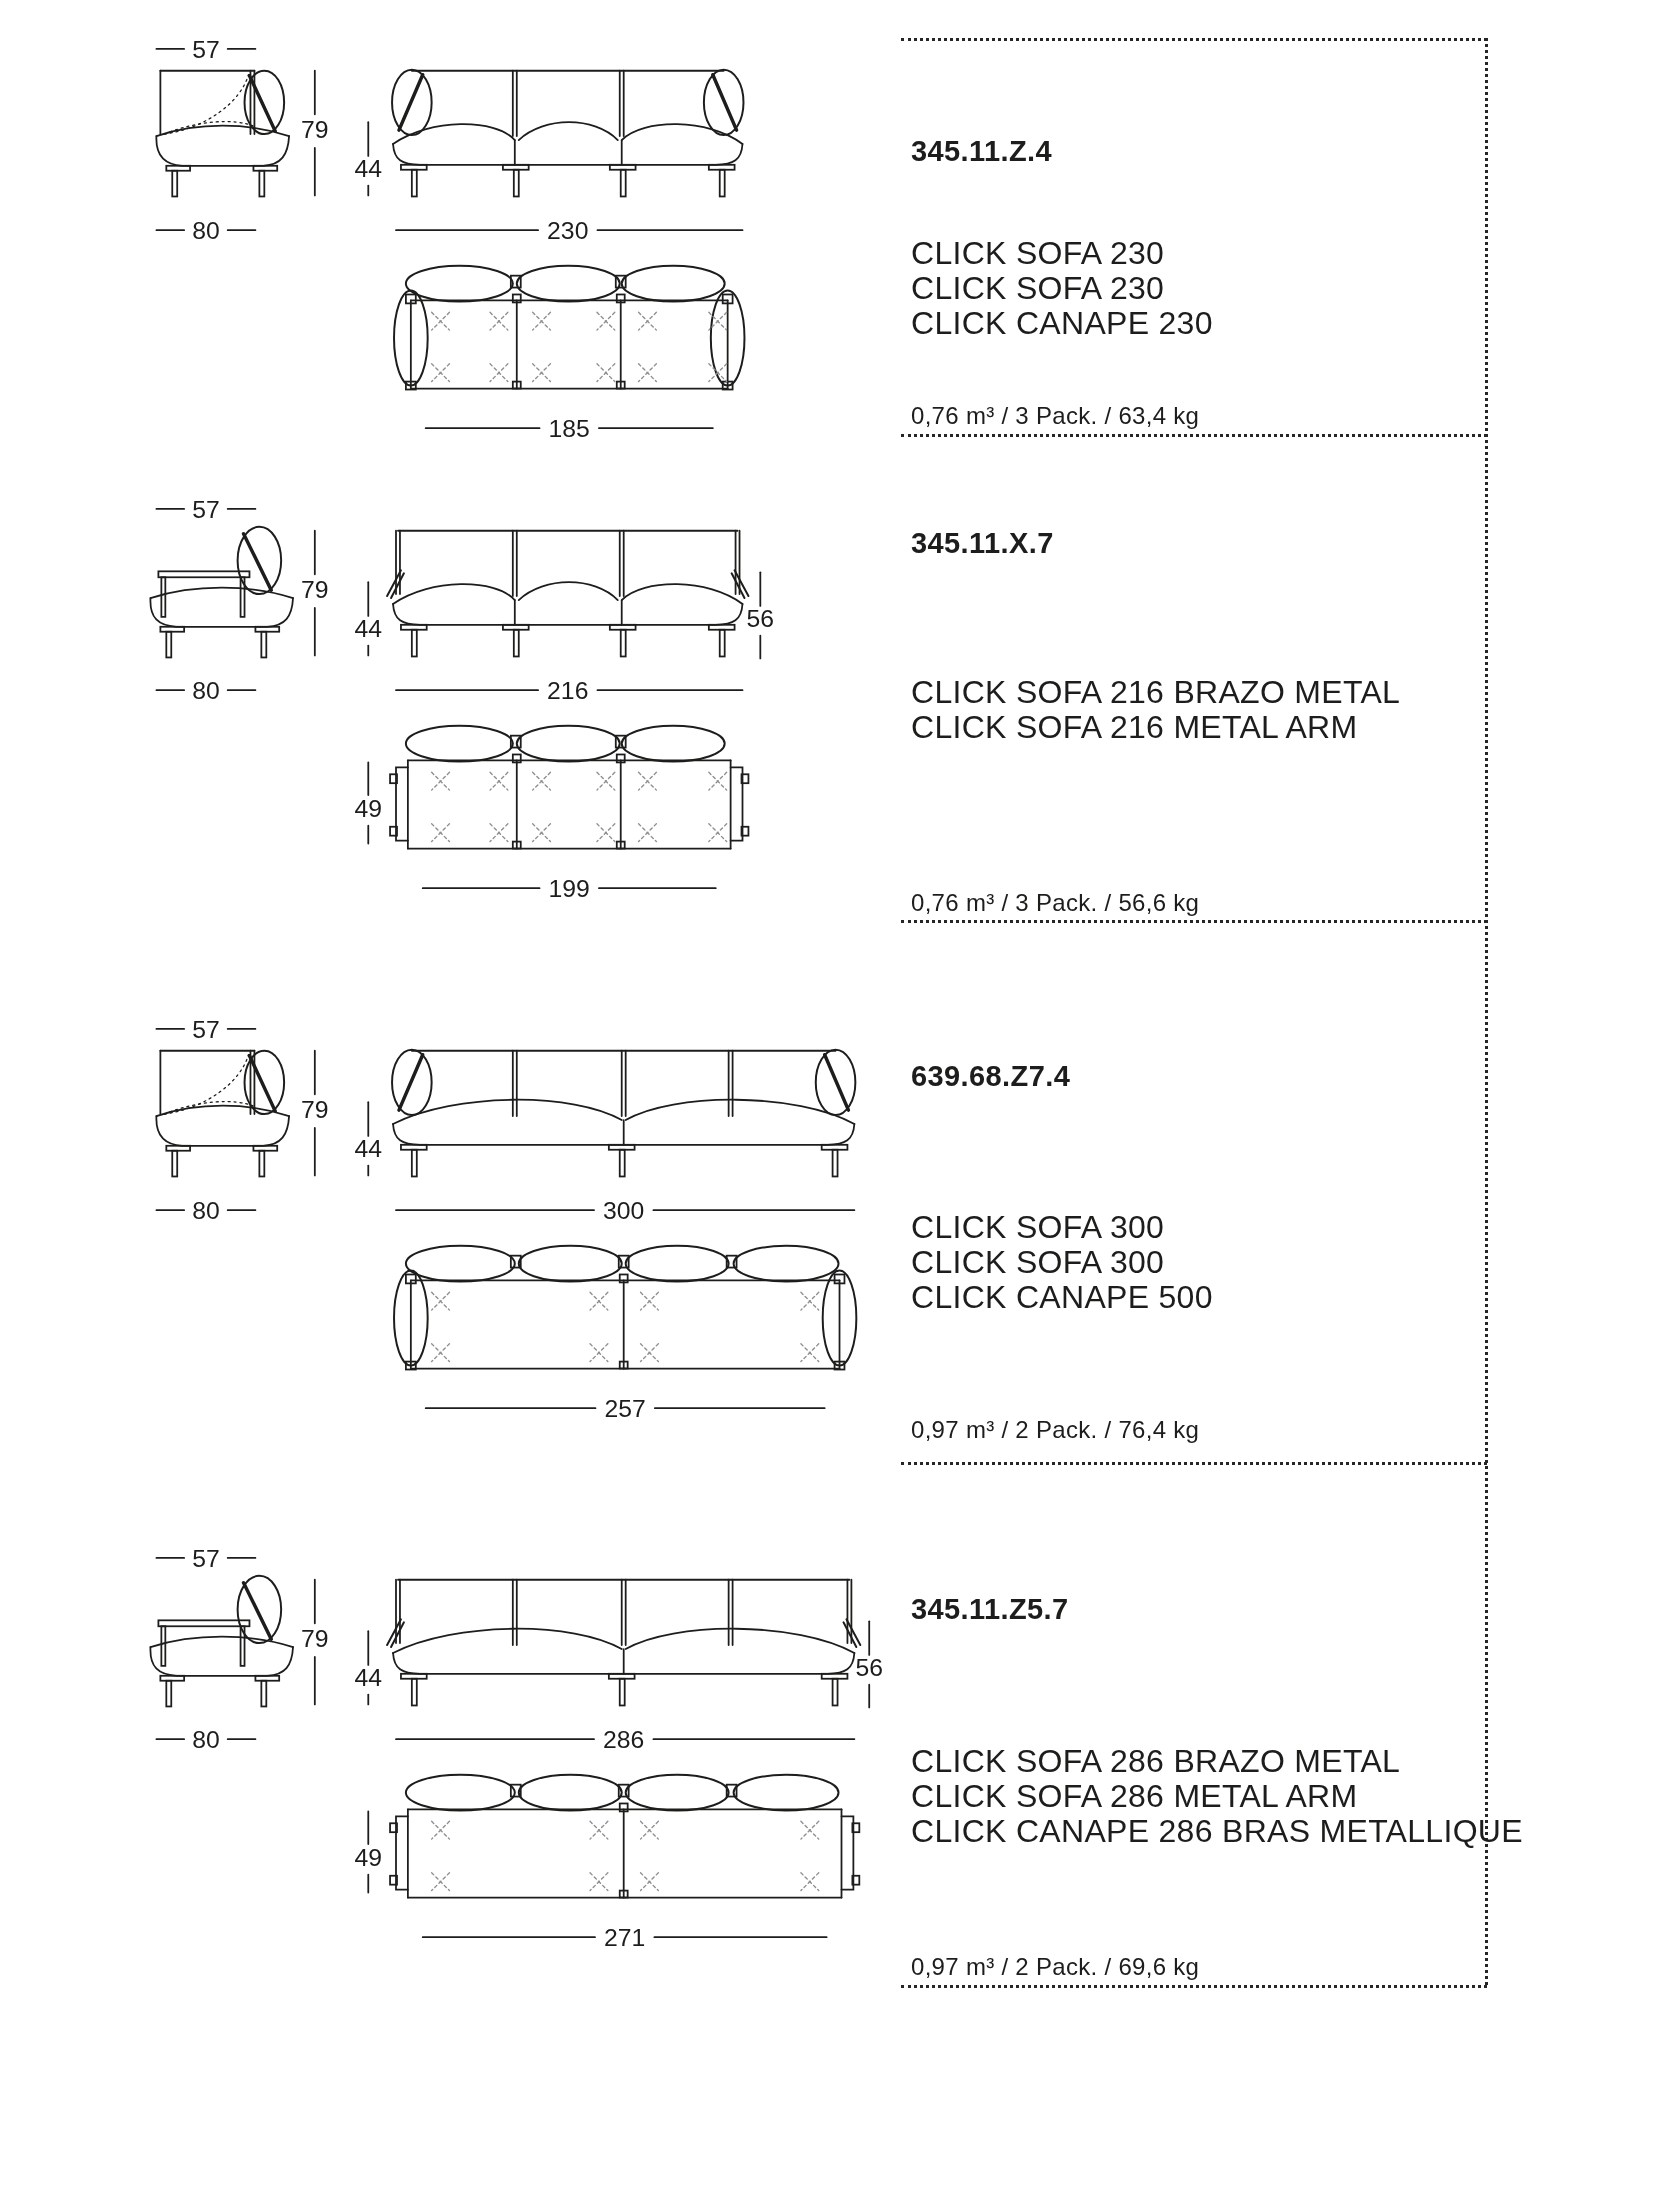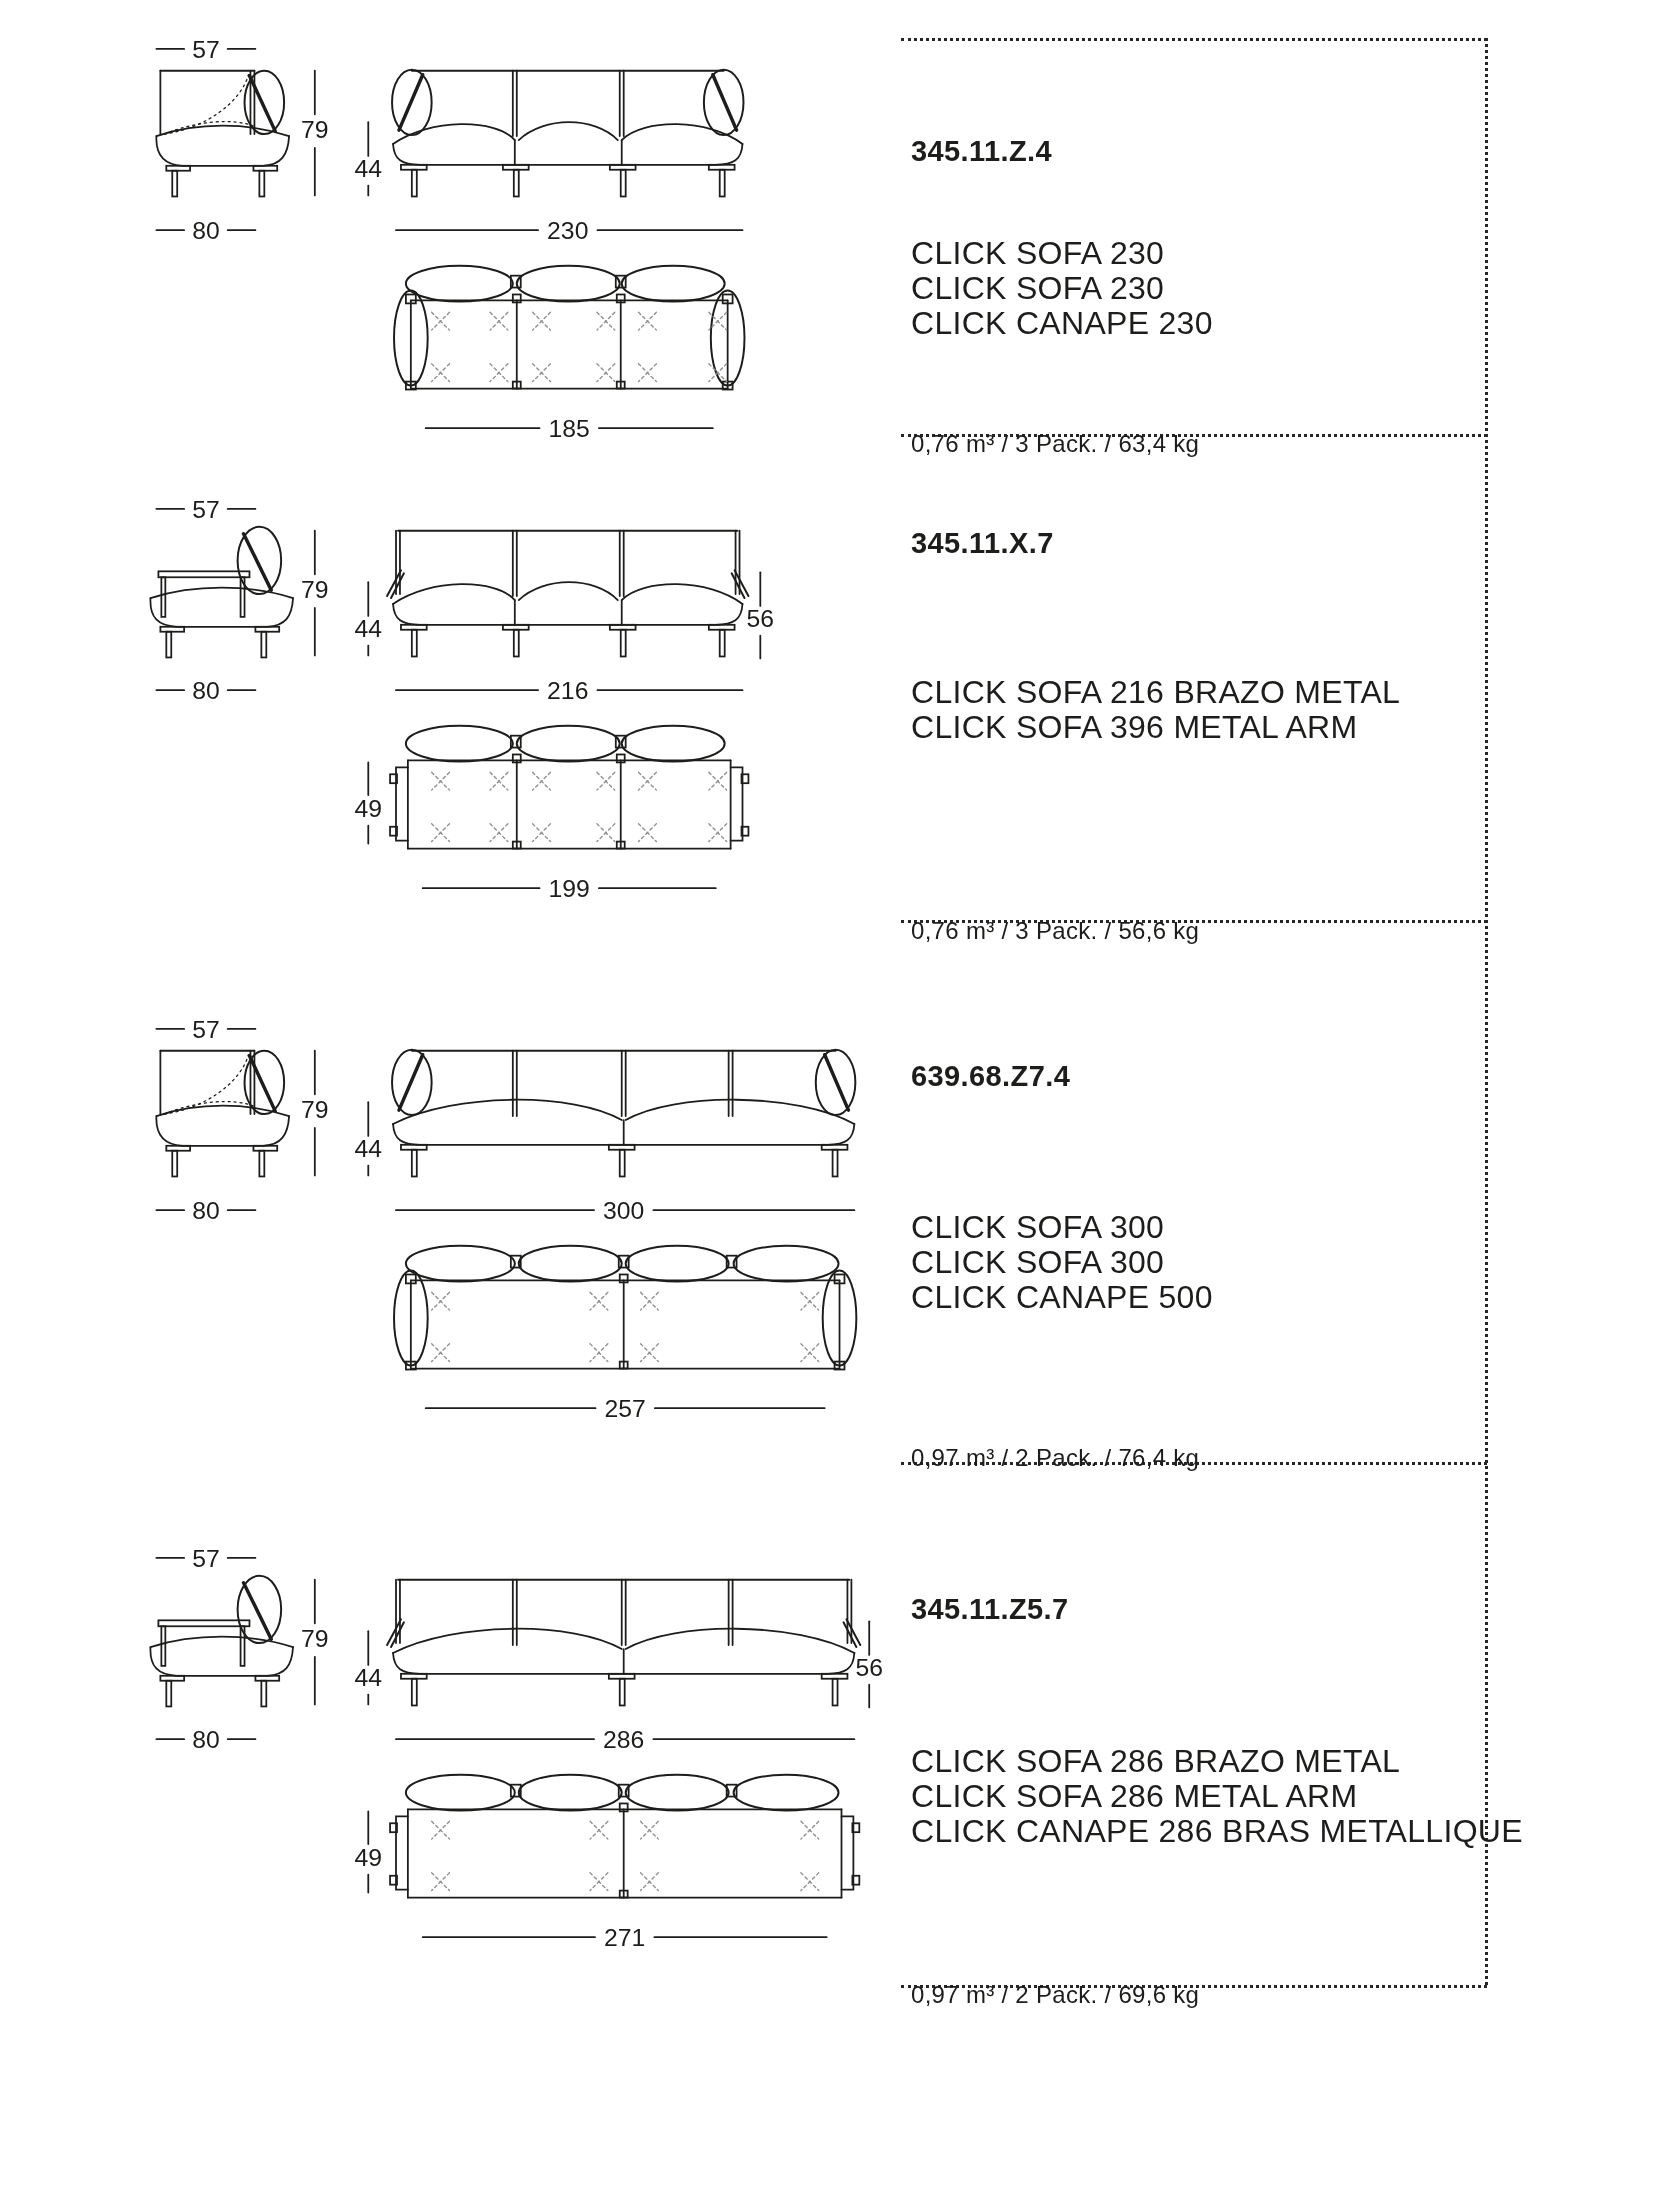--- a/index.html
+++ b/index.html
@@ -2,21 +2,21 @@
 <html><head>
 <meta charset="utf-8">
 <style>
   html,body{margin:0;padding:0;background:#fff;}
   .page{position:relative;width:1672px;height:2189px;background:#fff;overflow:hidden;
         font-family:"Liberation Sans",sans-serif;color:#1d1d1b;}
   .section{position:absolute;left:0;width:1672px;}
   .drawings{position:absolute;left:99px;top:0;}
   .code{position:absolute;left:911px;font-size:29px;font-weight:700;letter-spacing:0.4px;white-space:nowrap;}
   .names{position:absolute;left:911px;font-size:32px;line-height:35px;letter-spacing:0.3px;white-space:nowrap;}
-  .pack{position:absolute;left:911px;font-size:24px;letter-spacing:0.3px;white-space:nowrap;margin-top:28px;}
+  .pack{position:absolute;left:911px;font-size:24px;letter-spacing:0.3px;white-space:nowrap;}
   .hdiv{position:absolute;left:901px;width:586px;height:0;border-top:3px dotted #262626;}
   .vdiv{position:absolute;left:1485px;top:38px;width:0;height:1947px;border-left:3px dotted #262626;}
   svg text{font-family:"Liberation Sans",sans-serif;font-size:25px;fill:#1d1d1b;text-anchor:middle;}
 </style>
 </head>
 <body>
 
 <div class="page">
 
   <div class="hdiv" style="top:38px"></div>
@@ -244,21 +244,21 @@
         <line x1="327" y1="397" x2="445" y2="397" stroke="#1d1d1b" stroke-width="1.8" stroke-linecap="round"></line>
         <line x1="505" y1="397" x2="623" y2="397" stroke="#1d1d1b" stroke-width="1.8" stroke-linecap="round"></line>
         <text x="475" y="406">199</text>
         <line x1="272" y1="270" x2="272" y2="303" stroke="#1d1d1b" stroke-width="1.8" stroke-linecap="round"></line>
         <line x1="272" y1="334" x2="272" y2="352" stroke="#1d1d1b" stroke-width="1.8" stroke-linecap="round"></line>
         <text x="272" y="325">49</text>
       </svg>
     <h2 class="code" style="top:8px">345.11.X.7</h2>
     <div class="names" style="top:180px">
       <div>CLICK SOFA 216 BRAZO METAL</div>
-      <div>CLICK SOFA 396 METAL ARM</div>
+      <div>CLICK SOFA 216 METAL ARM</div>
     </div>
     <div class="pack" style="top:394px">0,76 m³ / 3 Pack. / 56,6 kg</div>
   </section>
 
   <section class="section" style="top:1015px;height:447px">
     <svg id="svg2" class="drawings" width="792" height="416" viewBox="0 0 800 420">
         <line x1="58" y1="14" x2="86" y2="14" stroke="#1d1d1b" stroke-width="1.8" stroke-linecap="round"></line>
         <line x1="130" y1="14" x2="158" y2="14" stroke="#1d1d1b" stroke-width="1.8" stroke-linecap="round"></line>
         <text x="108" y="23">57</text>
         <line x1="58" y1="197" x2="86" y2="197" stroke="#1d1d1b" stroke-width="1.8" stroke-linecap="round"></line>

